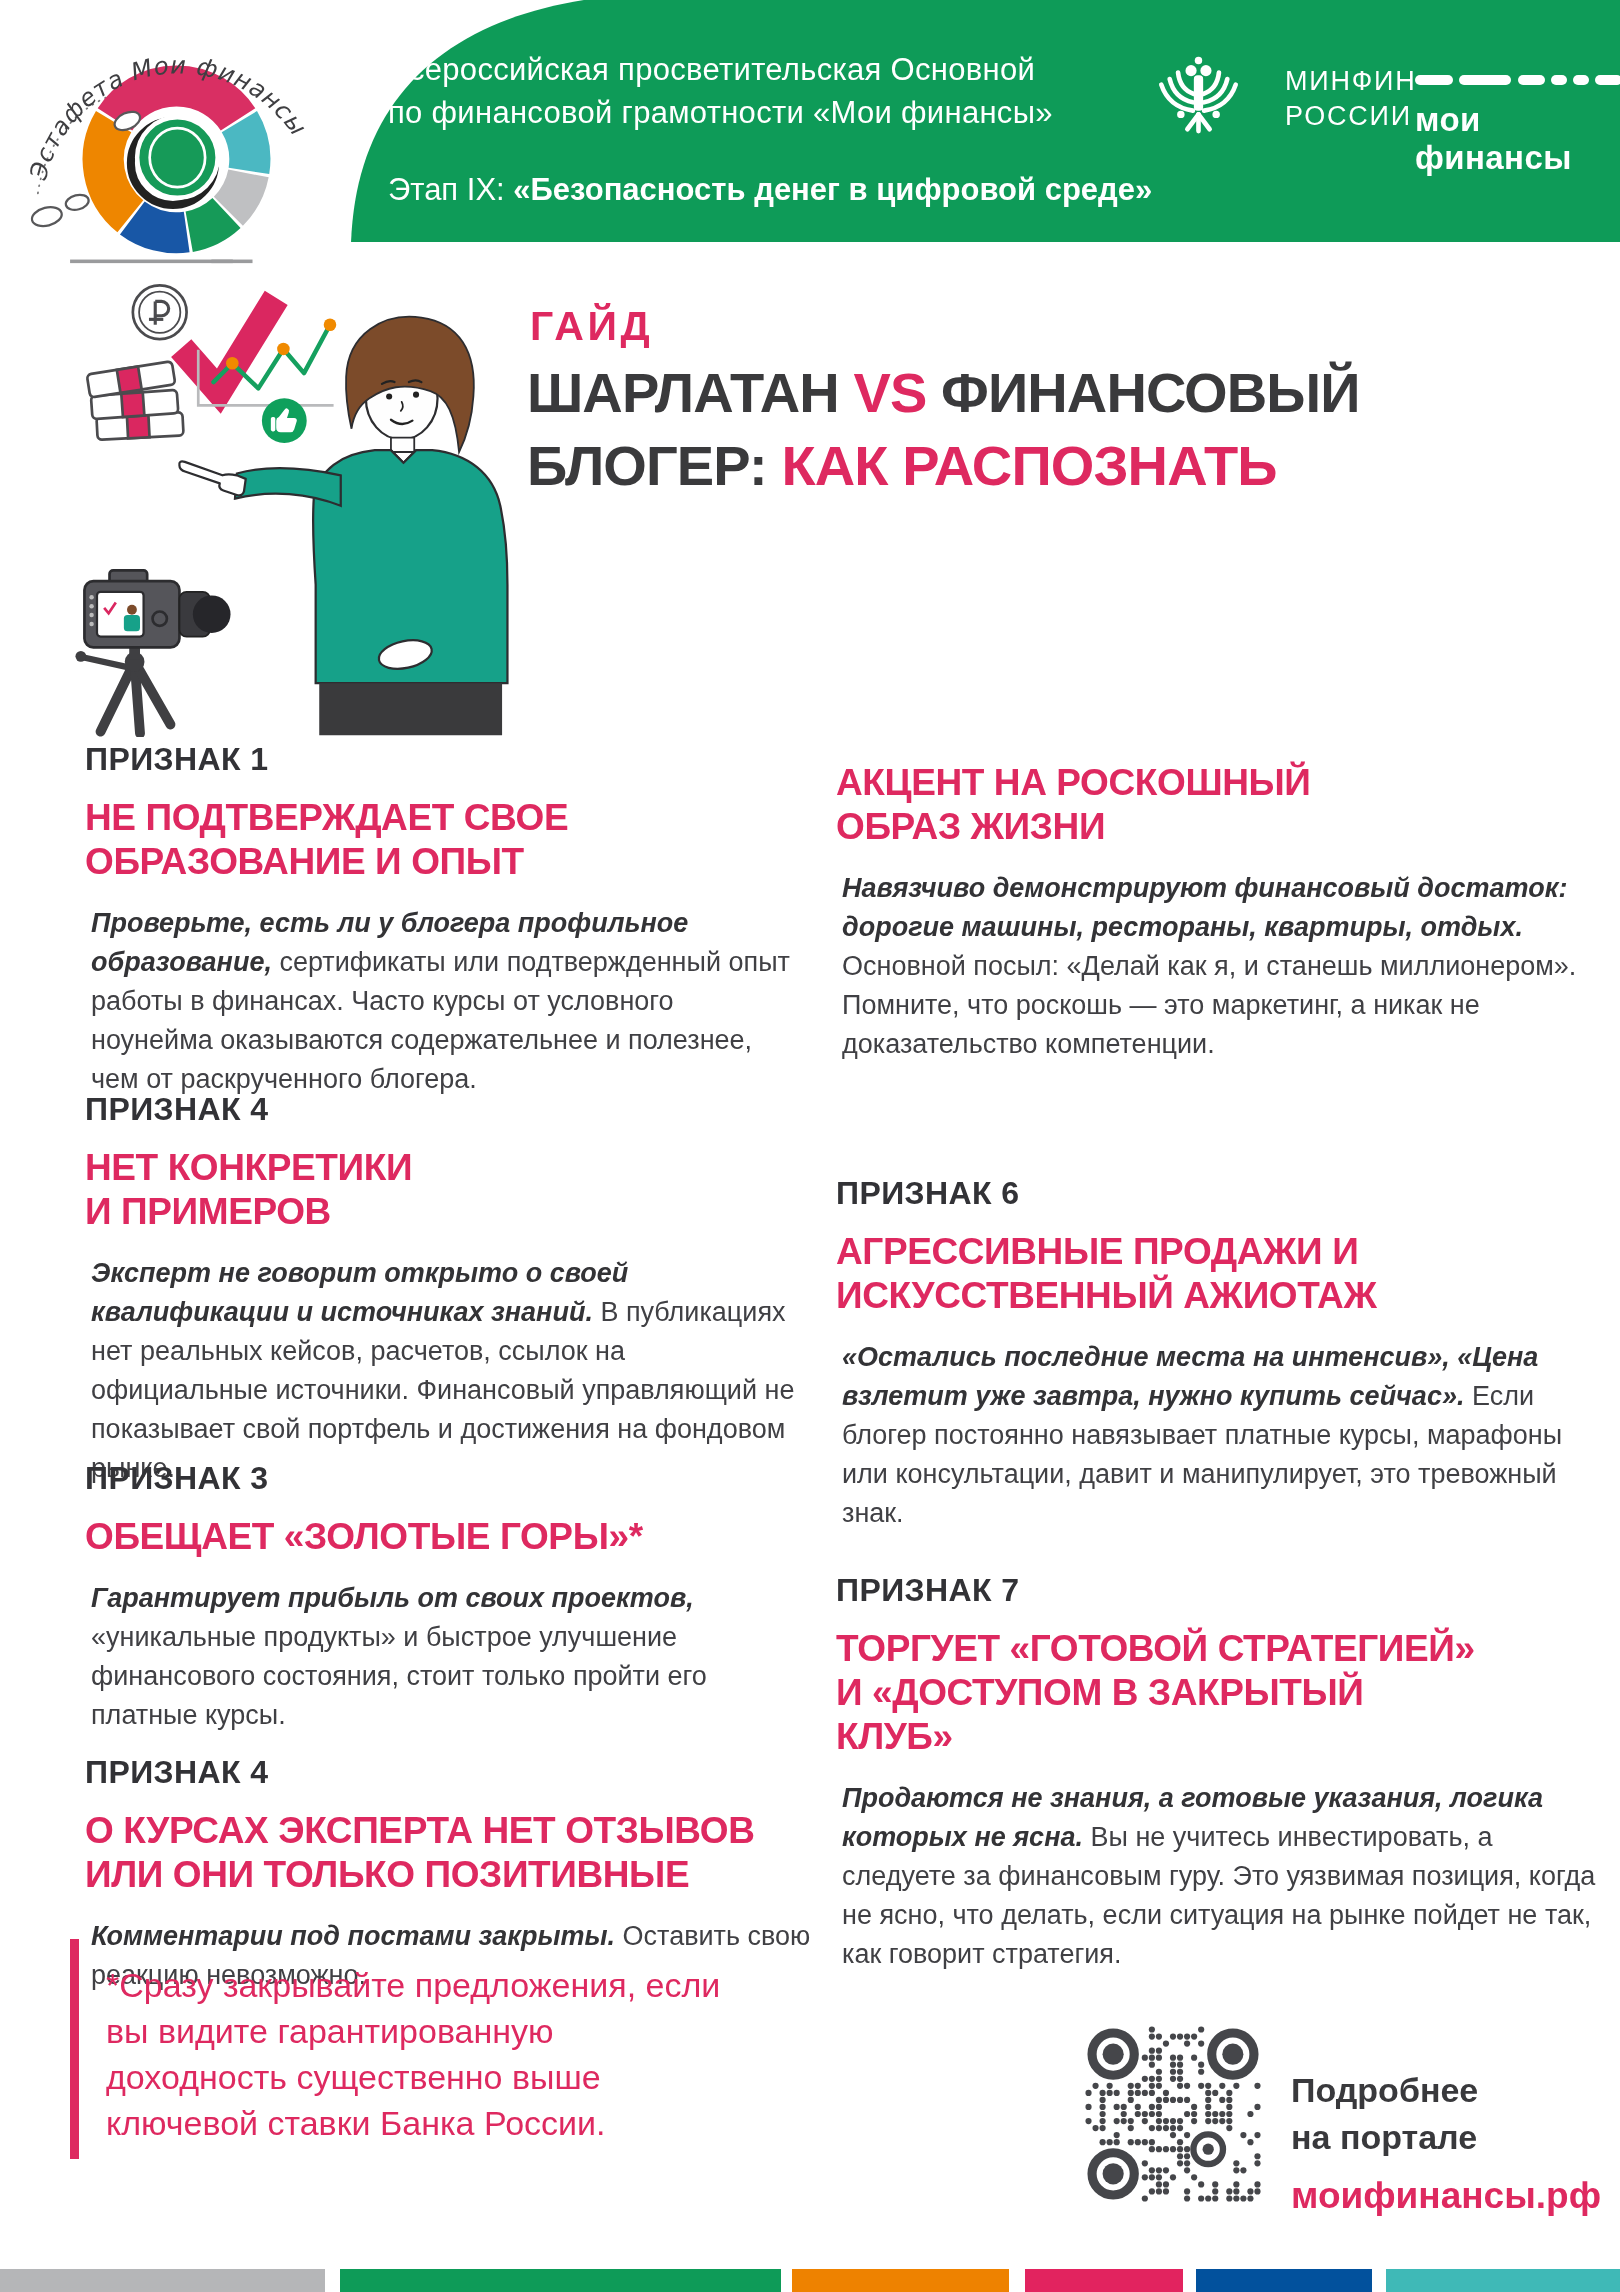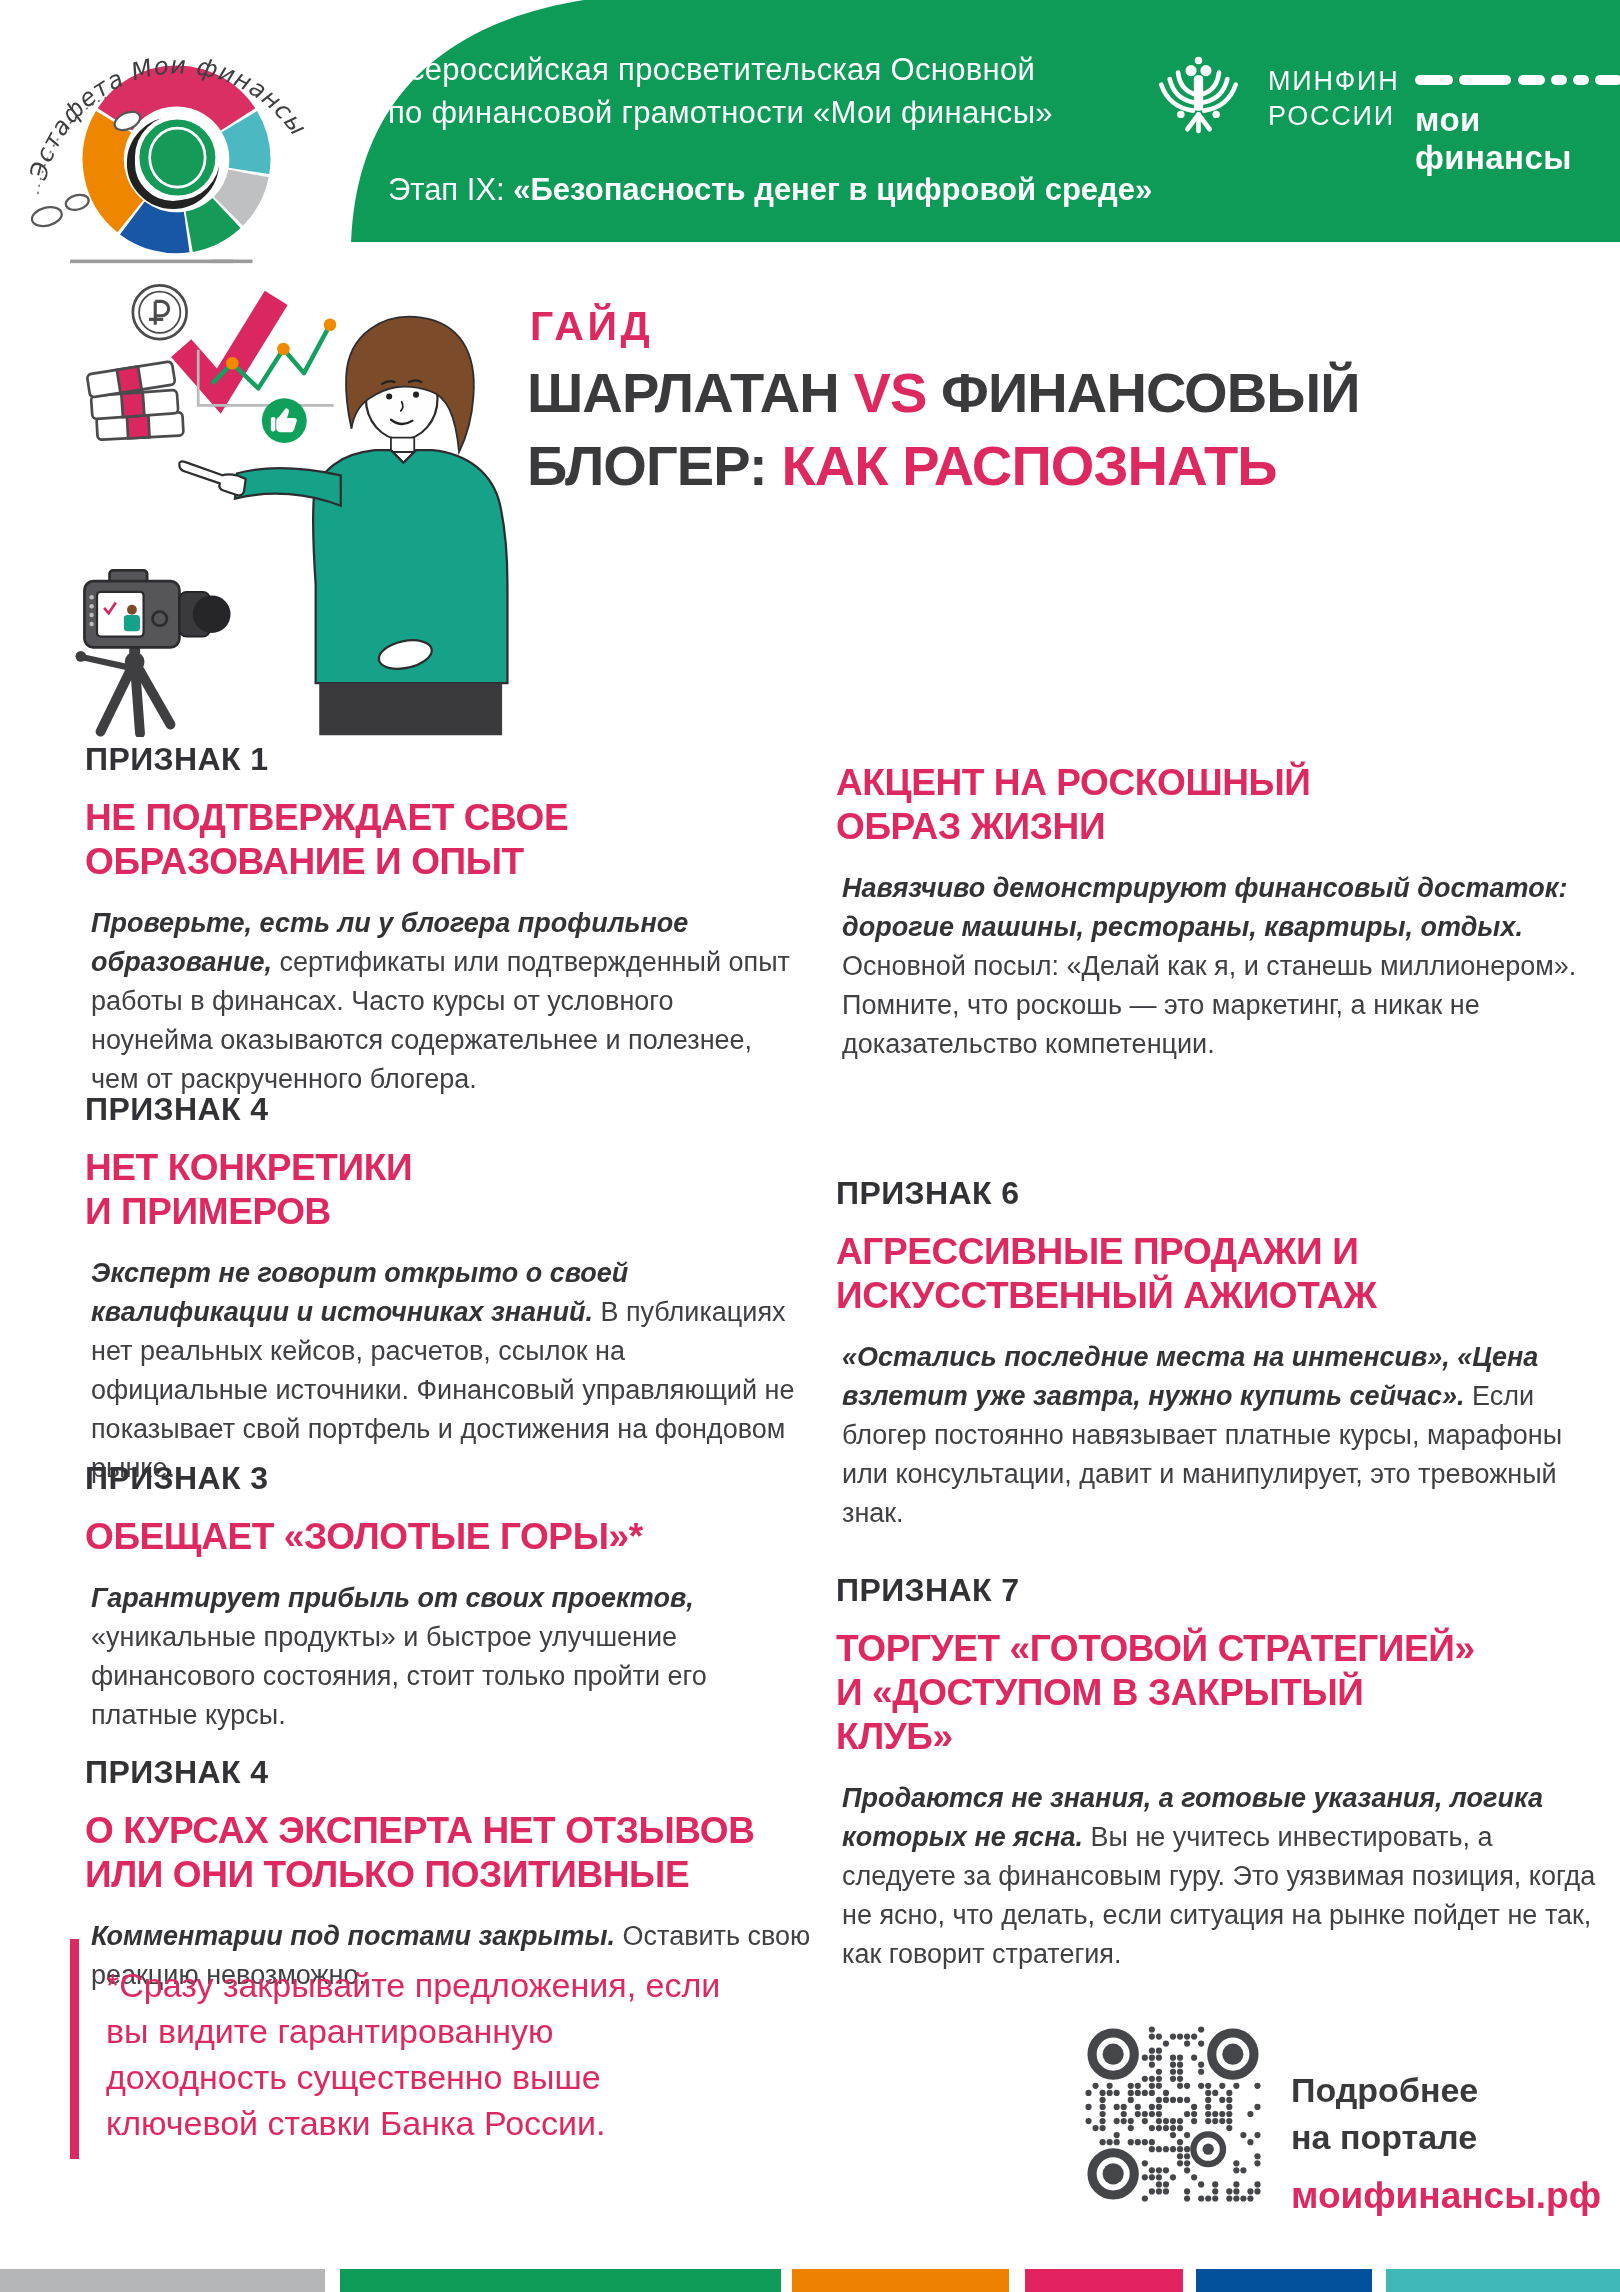--- a/index.html
+++ b/index.html
@@ -16,21 +16,21 @@
     margin:0 auto;
   }
   
   .banner-svg{position:absolute;left:0;top:0;display:block}
   .banner-line{position:absolute;left:388px;color:#fff;font-size:31px;line-height:39px;letter-spacing:0.3px}
   .banner-line1{top:50px}
   .banner-line2{top:93px}
   .banner-stage{position:absolute;left:388px;top:172px;color:#fff;font-size:31px}
   .banner-stage .stage-bold{font-weight:700}
   .logo-mark{position:absolute;left:19.7px;top:7.2px}
-  .minfin{position:absolute;left:1152px;top:50px;display:flex;gap:23px;align-items:flex-start}
+  .minfin{position:absolute;left:1152px;top:50px;display:flex;gap:40px;align-items:flex-start}
   .minfin-text{margin-top:14.3px;color:#fff;font-size:27px;line-height:35px;letter-spacing:1.8px;font-weight:400}
   .myfin{position:absolute;left:1415px;top:75px}
   .myfin-dashes{display:flex;gap:6.3px;align-items:center}
   .myfin-dashes span{display:block;height:9.9px;border-radius:5.4px;background:#fff}
   .d0{width:38px}.d1{width:52px}.d2{width:27px}.d3{width:16px}.d4{width:16px}.d5{width:27px}
   .myfin-word{margin-top:16px;color:#fff;font-size:33px;font-weight:700;letter-spacing:0.4px}
   
   .kicker{position:absolute;left:530px;top:303px;font-size:41px;font-weight:700;letter-spacing:3.6px;color:var(--pink)}
   .h1{position:absolute;left:527px;top:356px;width:1066px;font-size:56px;line-height:73px;
       font-weight:700;letter-spacing:-0.9px;color:var(--dark);white-space:pre-line;margin:0}

